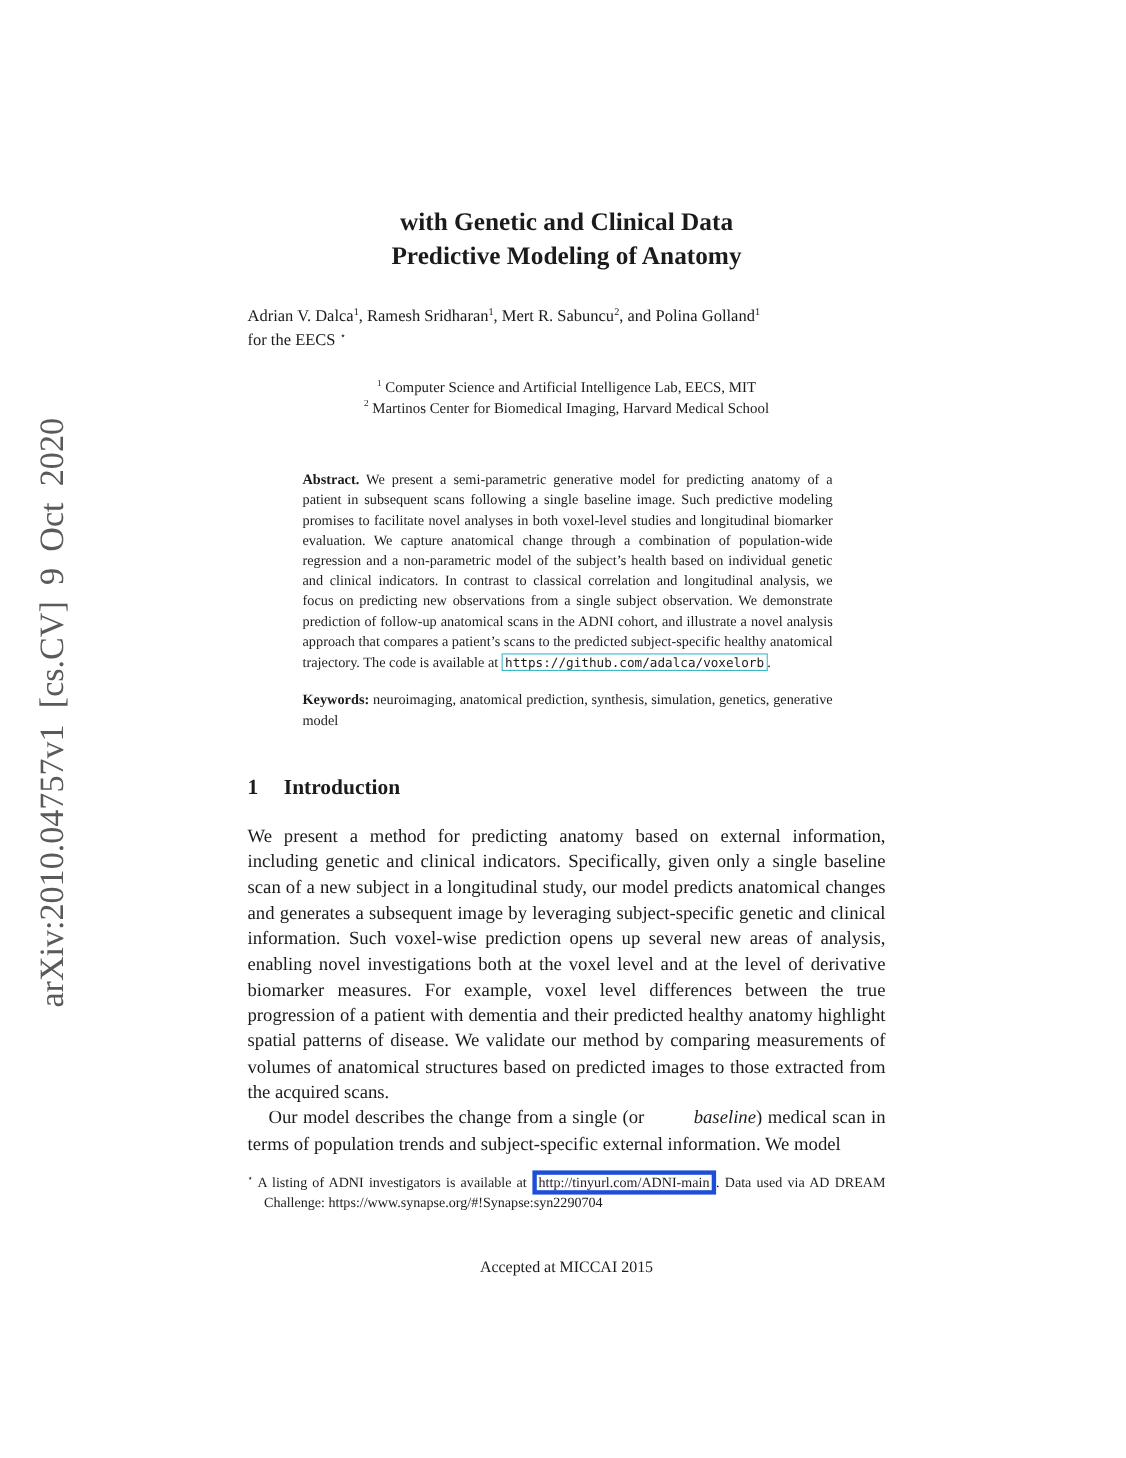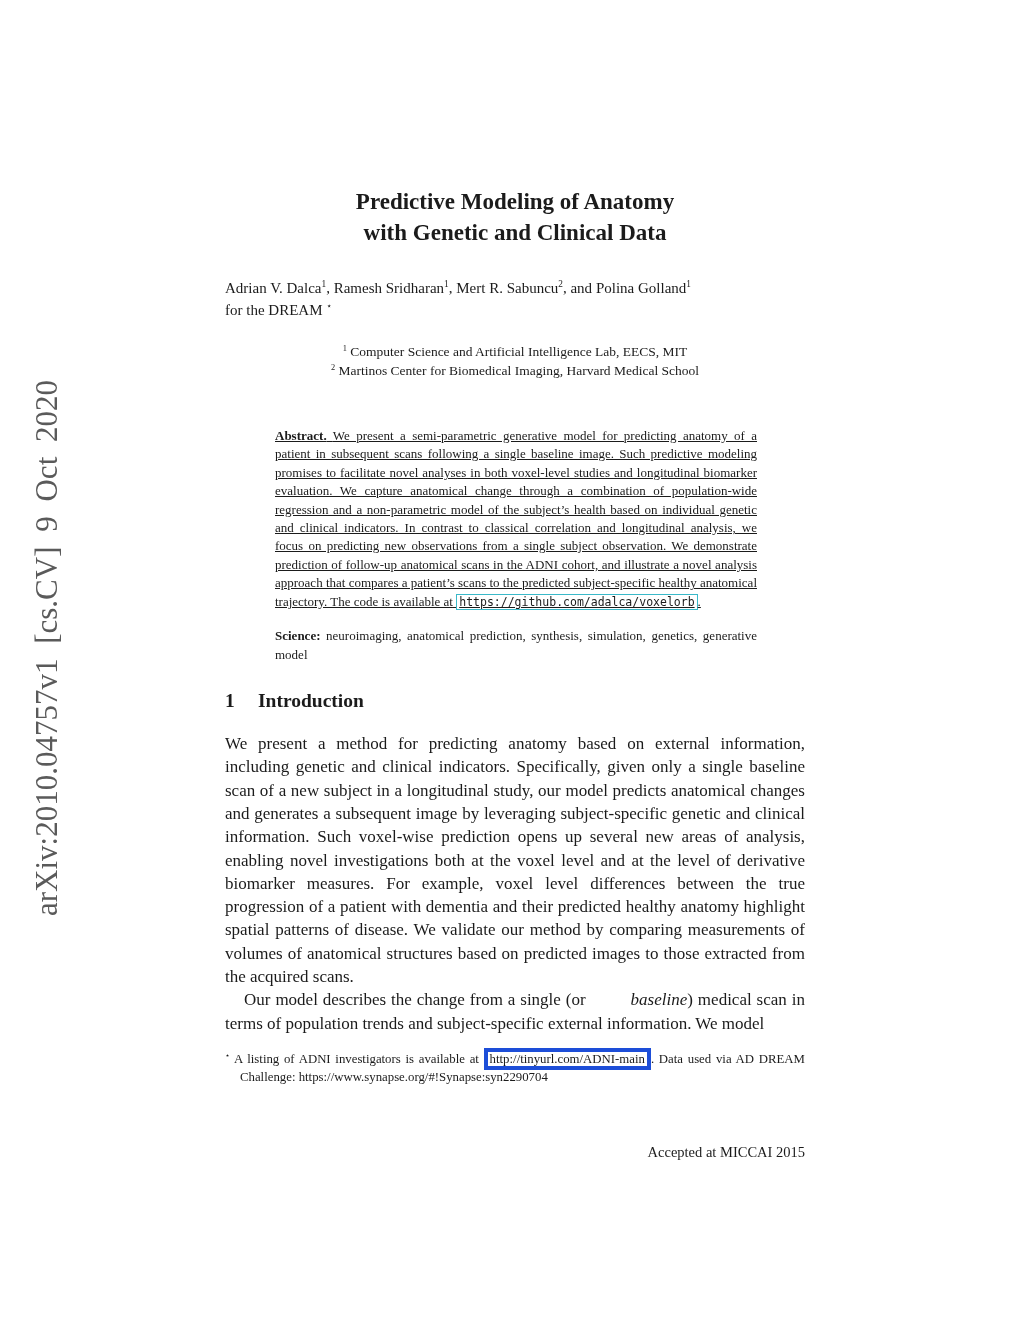--- a/index.html
+++ b/index.html
@@ -10,74 +10,74 @@
   .arxiv-strip {
     position: absolute; top: 648px; left: 47px;
     transform: translate(-50%, -50%) rotate(-90deg); transform-origin: center;
     white-space: nowrap; font-size: 31px; color: #5a5a5a; word-spacing: 7px;
   }
   .main { position: absolute; left: 225px; top: 0; width: 580px; }
   .title { padding-top: 186px; text-align: center; font-weight: bold; font-size: 23px; line-height: 1.35; }
   sup { font-size: 0.62em; vertical-align: super; line-height: 0; }
   .authors { margin-top: 30px; text-align: left; font-size: 15px; line-height: 1.45; }
   .affils { margin-top: 20px; text-align: center; font-size: 13.5px; line-height: 1.45; }
-  .abstract { margin: 46px 48px 0 50px; font-size: 13px; line-height: 1.42; text-align: justify; text-decoration: underline; }
+  .abstract { margin: 46px 48px 0 50px; font-size: 13px; line-height: 1.42; text-align: justify; }
   .keywords { margin: 16px 48px 0 50px; font-size: 13px; line-height: 1.42; text-align: justify; }
   .inline-label { font-weight: bold; }
   .mono-link {
     font-family: "DejaVu Sans Mono", monospace; font-size: 11.5px;
     border: 1px solid #3ab9c9; padding: 0 2px; white-space: nowrap;
   }
   .serif-link { border: 4px solid #1d4ed8; padding: 0 2px; white-space: nowrap; }
-  .section-heading { margin-top: 26px; font-size: 19.5px; font-weight: bold; }
+  .section-heading { margin-top: 42px; font-size: 19.5px; font-weight: bold; }
   .section-num { display: inline-block; width: 33px; }
   .para { margin-top: 20px; font-size: 17px; line-height: 1.37; text-align: justify; }
   .para.indent { margin-top: 0; text-indent: 19px; }
   .em { font-style: italic; margin-left: 40px; }
   .footnote {
     margin-top: 15px; font-size: 12.8px; line-height: 1.45; text-align: justify;
     padding-left: 15px; text-indent: -15px;
   }
   .footer {
     position: absolute; left: 0; width: 100%; top: 1144px;
-    text-align: right; font-size: 14.5px;
+    text-align: center; font-size: 14.5px;
   }
 </style>
 </head>
 <body>
 
 <div class="page">
 
   <div class="arxiv-strip">arXiv:2010.04757v1 [cs.CV] 9 Oct 2020</div>
 
   <div class="main">
 
     <div class="title">
+      <div>with Genetic and Clinical Data</div>
       <div>Predictive Modeling of Anatomy</div>
-      <div>with Genetic and Clinical Data</div>
     </div>
 
     <div class="authors">
       <div><span>Adrian V. Dalca</span><sup>1</sup><span>, </span><span>Ramesh Sridharan</span><sup>1</sup><span>, </span><span>Mert R. Sabuncu</span><sup>2</sup><span>, and </span><span>Polina Golland</span><sup>1</sup></div>
-      <div><span>for the DREAM</span> <sup>⋆</sup></div>
+      <div><span>for the EECS</span> <sup>⋆</sup></div>
     </div>
 
     <div class="affils">
       <div><sup>1</sup> <span>Computer Science and Artificial Intelligence Lab, EECS, MIT</span></div>
       <div><sup>2</sup> <span>Martinos Center for Biomedical Imaging, Harvard Medical School</span></div>
     </div>
 
     <div class="abstract">
       <span class="inline-label">Abstract.</span>
       <span>We present a semi-parametric generative model for predicting anatomy of a patient in subsequent scans following a single baseline image. Such predictive modeling promises to facilitate novel analyses in both voxel-level studies and longitudinal biomarker evaluation. We capture anatomical change through a combination of population-wide regression and a non-parametric model of the subject’s health based on individual genetic and clinical indicators. In contrast to classical correlation and longitudinal analysis, we focus on predicting new observations from a single subject observation. We demonstrate prediction of follow-up anatomical scans in the ADNI cohort, and illustrate a novel analysis approach that compares a patient’s scans to the predicted subject-specific healthy anatomical trajectory. The code is available at</span>
       <span class="mono-link">https://github.com/adalca/voxelorb</span><span>.</span>
     </div>
 
     <div class="keywords">
-      <span class="inline-label">Science:</span>
+      <span class="inline-label">Keywords:</span>
       <span>neuroimaging, anatomical prediction, synthesis, simulation, genetics, generative model</span>
     </div>
 
     <div class="section-heading">
       <span class="section-num">1</span><span>Introduction</span>
     </div>
 
     <div class="para">We present a method for predicting anatomy based on external information, including genetic and clinical indicators. Specifically, given only a single baseline scan of a new subject in a longitudinal study, our model predicts anatomical changes and generates a subsequent image by leveraging subject-specific genetic and clinical information. Such voxel-wise prediction opens up several new areas of analysis, enabling novel investigations both at the voxel level and at the level of derivative biomarker measures. For example, voxel level differences between the true progression of a patient with dementia and their predicted healthy anatomy highlight spatial patterns of disease. We validate our method by comparing measurements of volumes of anatomical structures based on predicted images to those extracted from the acquired scans.</div>
 
     <div class="para indent">

